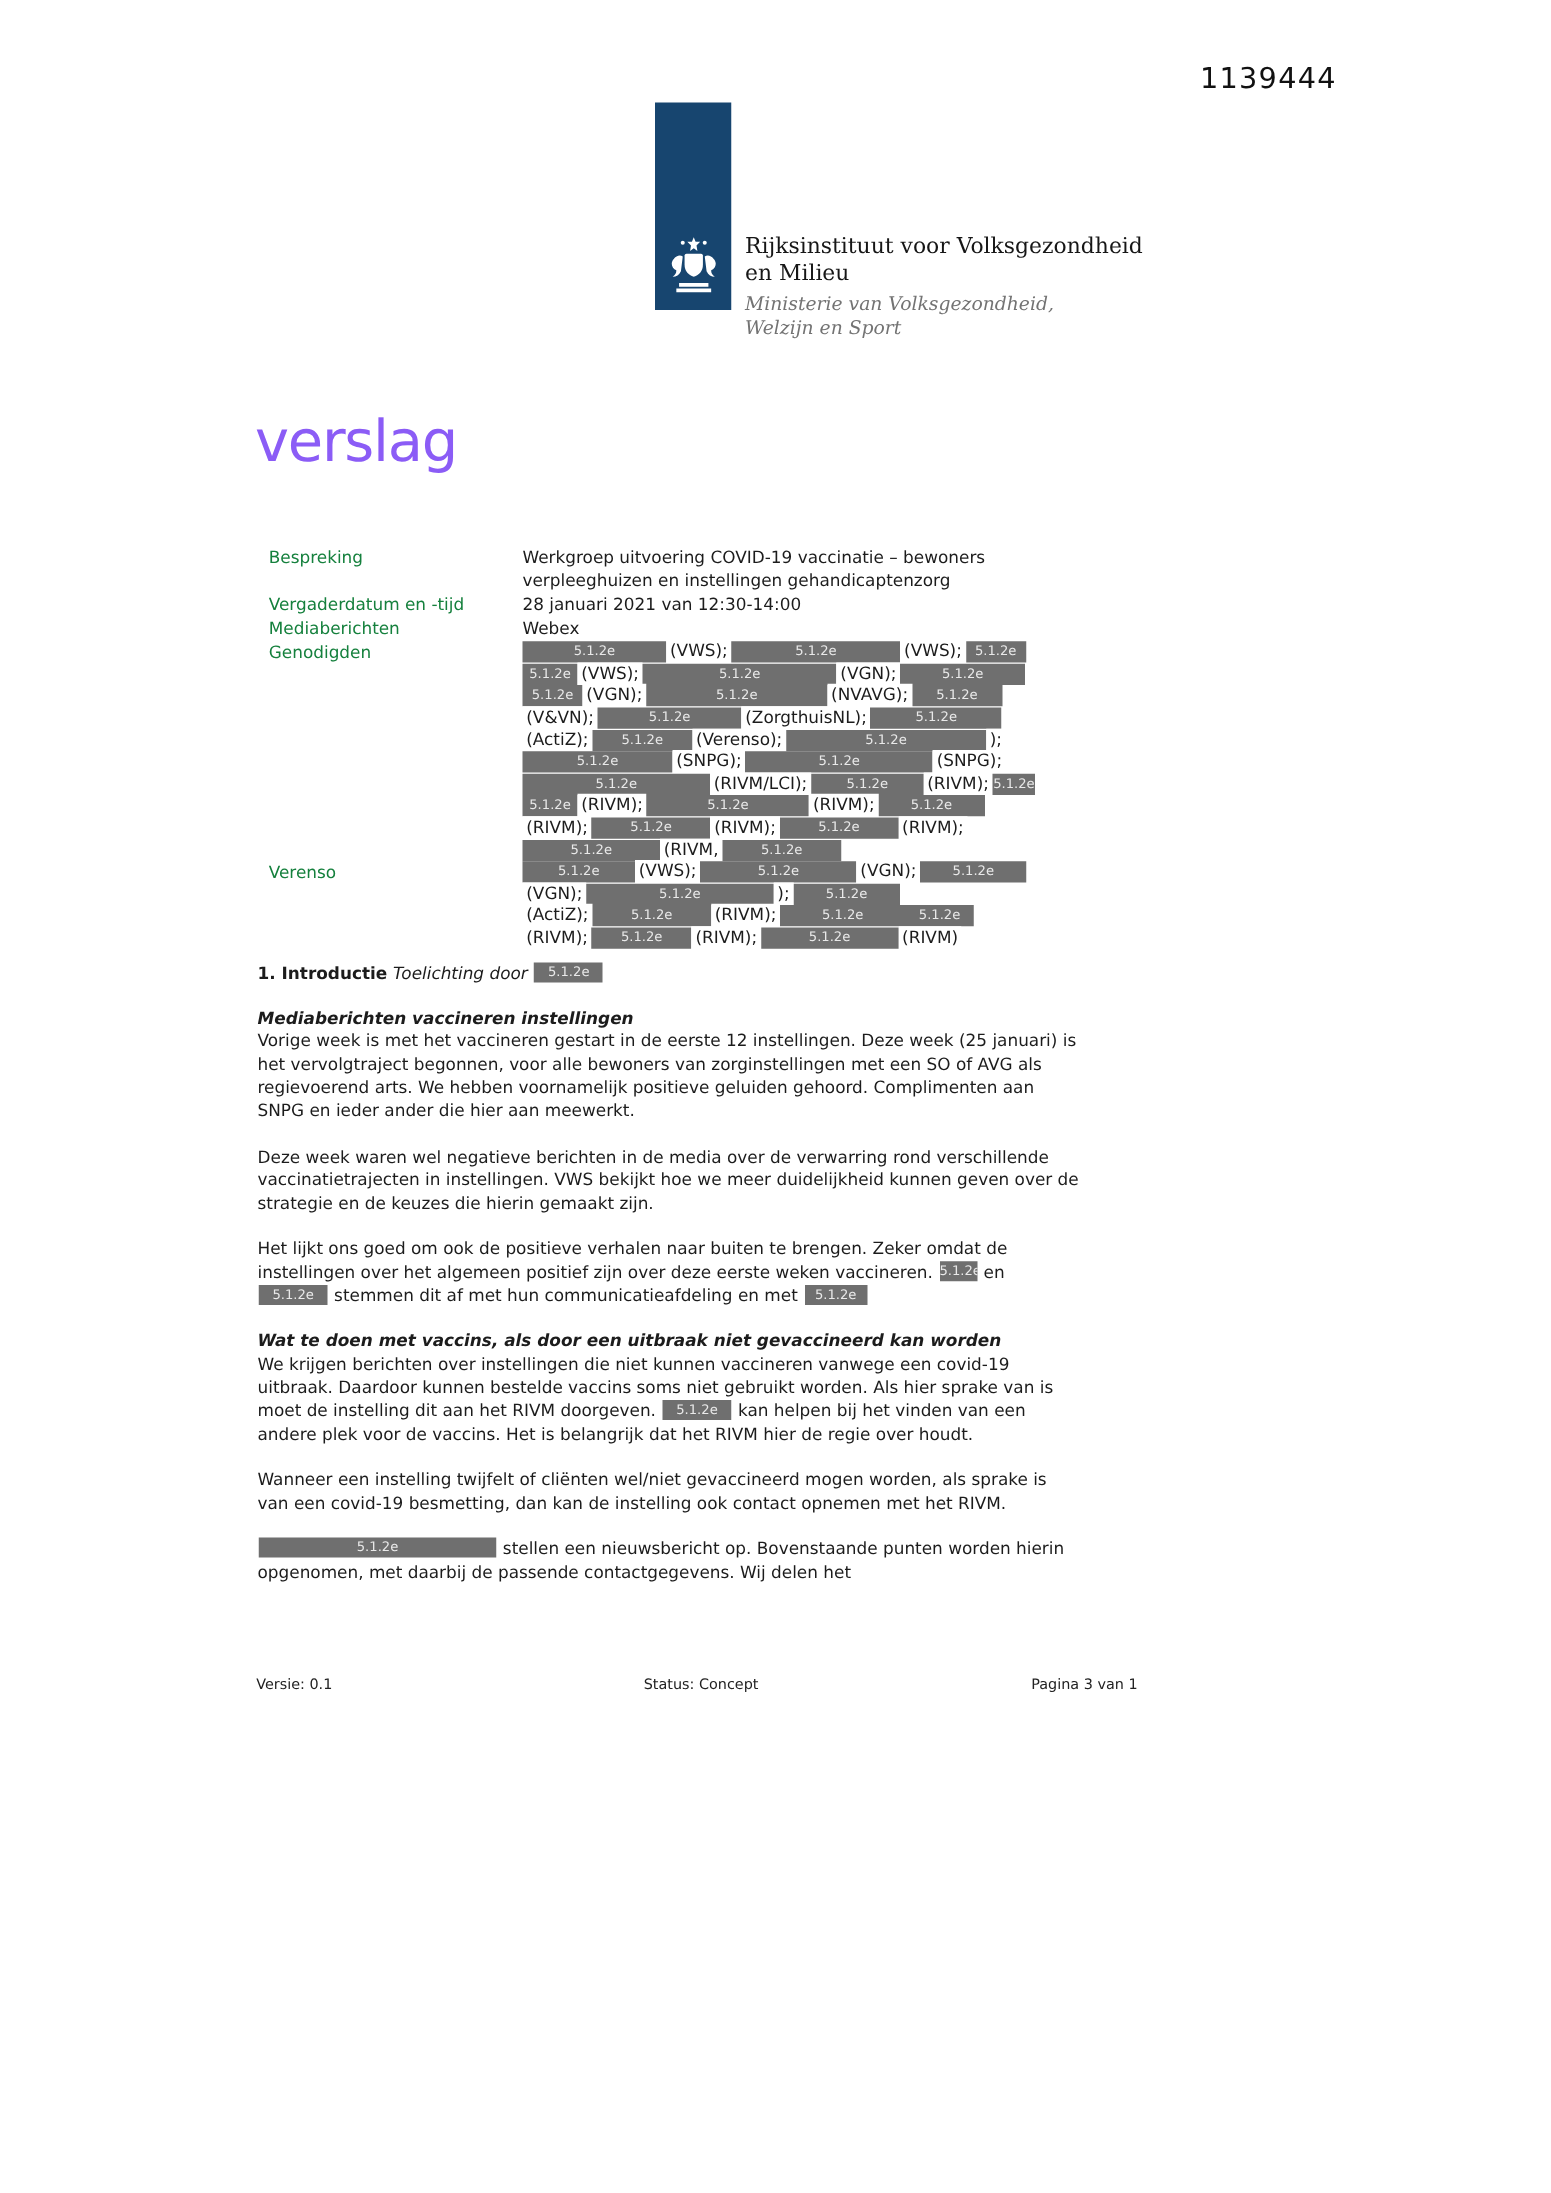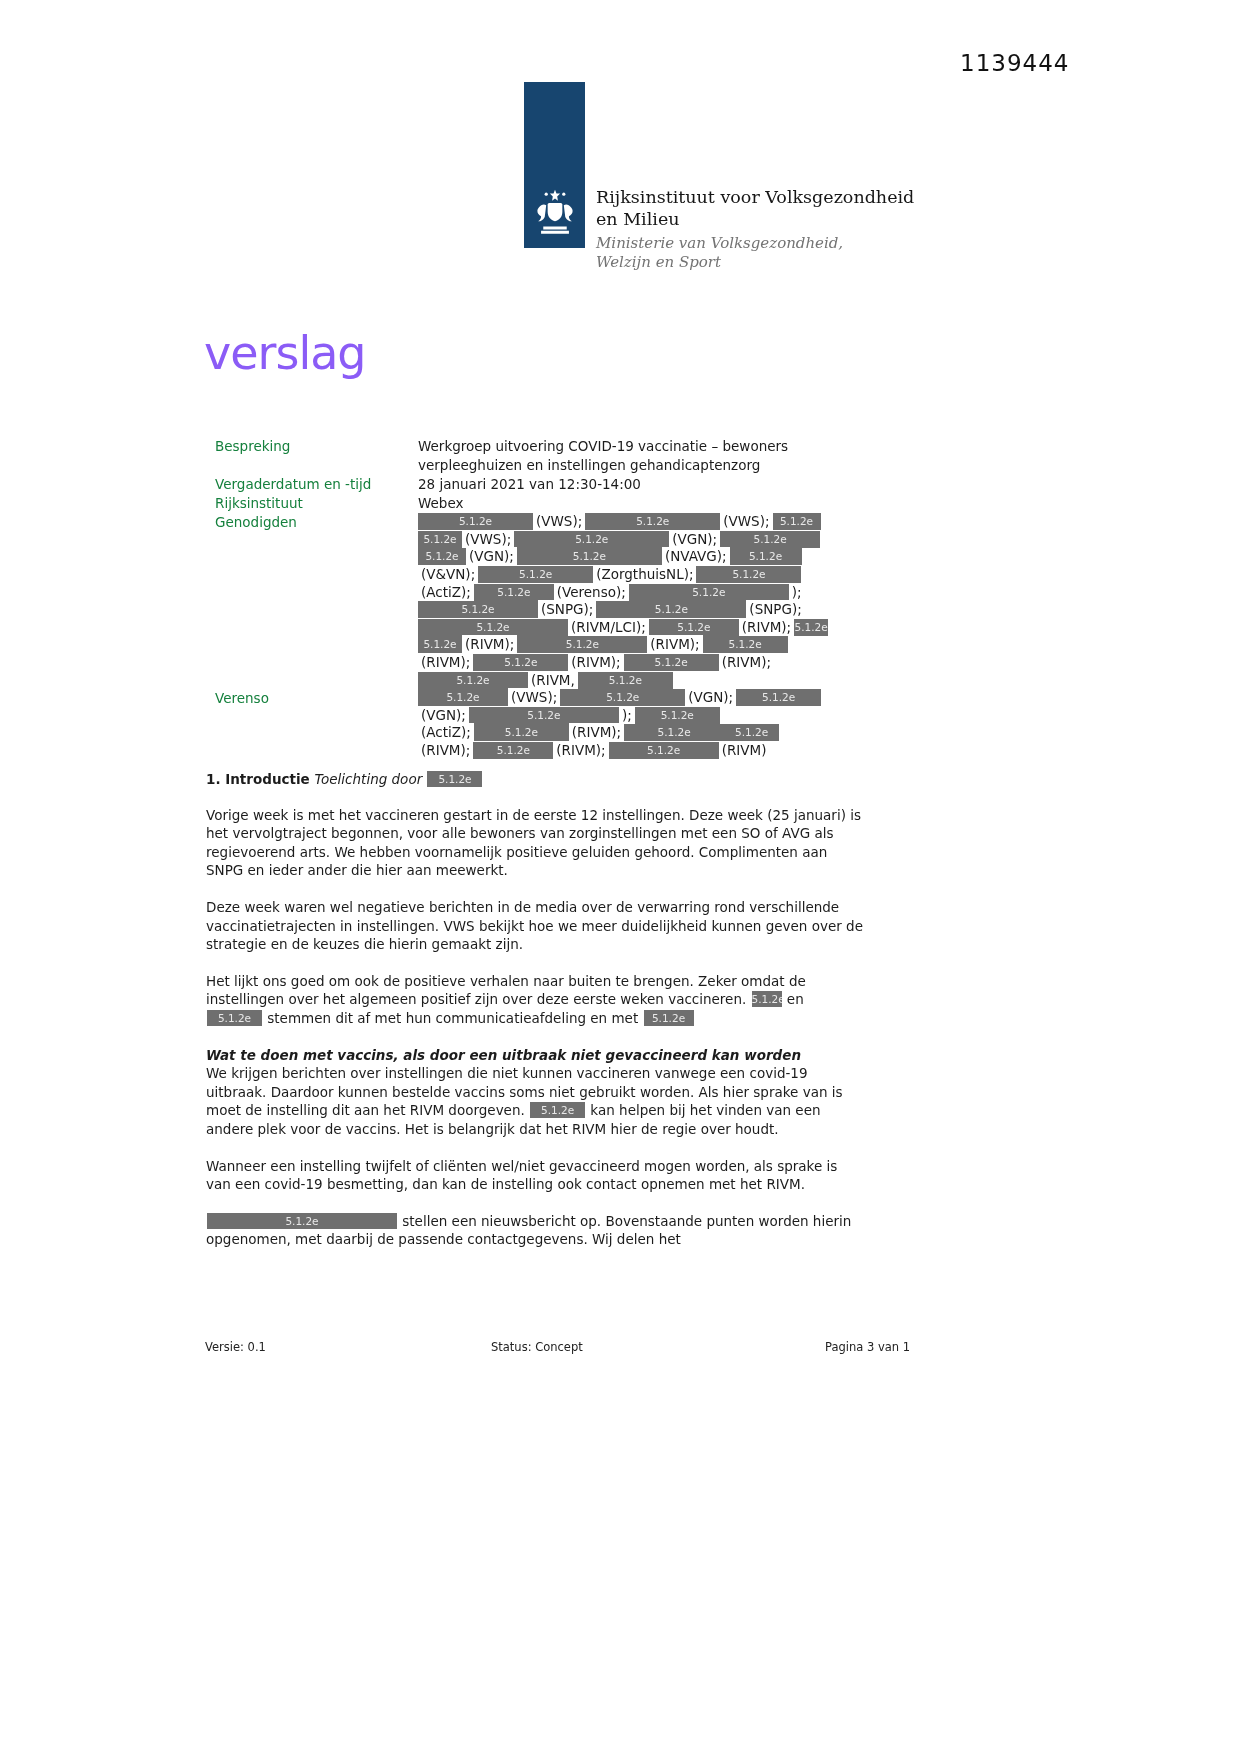--- a/index.html
+++ b/index.html
@@ -33,21 +33,21 @@
   .blk-h1{margin:0 0 17px 0;}
   .blk-sh{margin:0;font-weight:bold;font-style:italic;}
   .blk-p{margin:0 0 18px 0;}
   .body-col .redact{display:inline-block;height:16px;line-height:16px;vertical-align:-3px;margin:0 1px;}
   .s-bold{font-weight:bold;}
   .s-italic{font-style:italic;}
   .s-bolditalic{font-weight:bold;font-style:italic;}
 
   .footer{position:absolute;top:1340px;left:0;width:1241px;font-size:11.5px;color:#222;}
   .footer .f-versie{position:absolute;left:205px;top:0;}
-  .footer .f-status{position:absolute;left:491px;top:0;}
+  .footer .f-status{position:absolute;left:515px;top:0;}
   .footer .f-pagina{position:absolute;left:825px;top:0;}
 </style>
 </head>
 <body>
 
 <div class="page">
 
   <div class="docnum">1139444</div>
 
   <div class="logo-bar">
@@ -79,21 +79,21 @@
   <div class="details">
     <div class="drow">
       <div class="dlabel">Bespreking</div>
       <div class="dvalue wrap">Werkgroep uitvoering COVID-19 vaccinatie – bewoners verpleeghuizen en instellingen gehandicaptenzorg</div>
     </div>
     <div class="drow">
       <div class="dlabel">Vergaderdatum en -tijd</div>
       <div class="dvalue">28 januari 2021 van 12:30-14:00</div>
     </div>
     <div class="drow">
-      <div class="dlabel">Rijksinstituut</div>
+      <div class="dlabel">Mediaberichten</div>
       <div class="dvalue">Webex</div>
     </div>
     <div class="drow">
       <div class="dlabel">Genodigden</div>
       <div class="dvalue red-block" id="genodigden-lines">
           <div class="red-line">
             <span class="redact" style="width: 115px;">5.1.2e</span>
             <span class="tok">(VWS);</span>
             <span class="redact" style="width: 135px;">5.1.2e</span>
             <span class="tok">(VWS);</span>
@@ -189,20 +189,21 @@
             <span class="tok">(RIVM);</span>
             <span class="redact" style="width: 110px;">5.1.2e</span>
             <span class="tok">(RIVM)</span>
           </div>
         </div>
     </div>
   </div>
 
   <div class="body-col" id="body-blocks">
       <div class="blk-h1"><span class="s-bold">1. Introductie </span><span class="s-italic">Toelichting door </span><span class="redact" style="width: 55px;">5.1.2e</span></div>
+      <div class="blk-sh"><span class="s-bolditalic">Mediaberichten vaccineren instellingen</span></div>
       <div class="blk-p"><span class="s-plain">Vorige week is met het vaccineren gestart in de eerste 12 instellingen. Deze week (25 januari) is het vervolgtraject begonnen, voor alle bewoners van zorginstellingen met een SO of AVG als regievoerend arts. We hebben voornamelijk positieve geluiden gehoord. Complimenten aan SNPG en ieder ander die hier aan meewerkt.</span></div>
       <div class="blk-p"><span class="s-plain">Deze week waren wel negatieve berichten in de media over de verwarring rond verschillende vaccinatietrajecten in instellingen. VWS bekijkt hoe we meer duidelijkheid kunnen geven over de strategie en de keuzes die hierin gemaakt zijn.</span></div>
       <div class="blk-p"><span class="s-plain">Het lijkt ons goed om ook de positieve verhalen naar buiten te brengen. Zeker omdat de instellingen over het algemeen positief zijn over deze eerste weken vaccineren. </span><span class="redact" style="width: 30px;">5.1.2e</span><span class="s-plain"> en </span><span class="redact" style="width: 55px;">5.1.2e</span><span class="s-plain"> stemmen dit af met hun communicatieafdeling en met </span><span class="redact" style="width: 50px;">5.1.2e</span></div>
       <div class="blk-sh"><span class="s-bolditalic">Wat te doen met vaccins, als door een uitbraak niet gevaccineerd kan worden</span></div>
       <div class="blk-p"><span class="s-plain">We krijgen berichten over instellingen die niet kunnen vaccineren vanwege een covid-19 uitbraak. Daardoor kunnen bestelde vaccins soms niet gebruikt worden. Als hier sprake van is moet de instelling dit aan het RIVM doorgeven. </span><span class="redact" style="width: 55px;">5.1.2e</span><span class="s-plain"> kan helpen bij het vinden van een andere plek voor de vaccins. Het is belangrijk dat het RIVM hier de regie over houdt.</span></div>
       <div class="blk-p"><span class="s-plain">Wanneer een instelling twijfelt of cliënten wel/niet gevaccineerd mogen worden, als sprake is van een covid-19 besmetting, dan kan de instelling ook contact opnemen met het RIVM.</span></div>
       <div class="blk-p"><span class="redact" style="width: 190px;">5.1.2e</span><span class="s-plain"> stellen een nieuwsbericht op. Bovenstaande punten worden hierin opgenomen, met daarbij de passende contactgegevens. Wij delen het</span></div>
     </div>
 
   <div class="footer">

